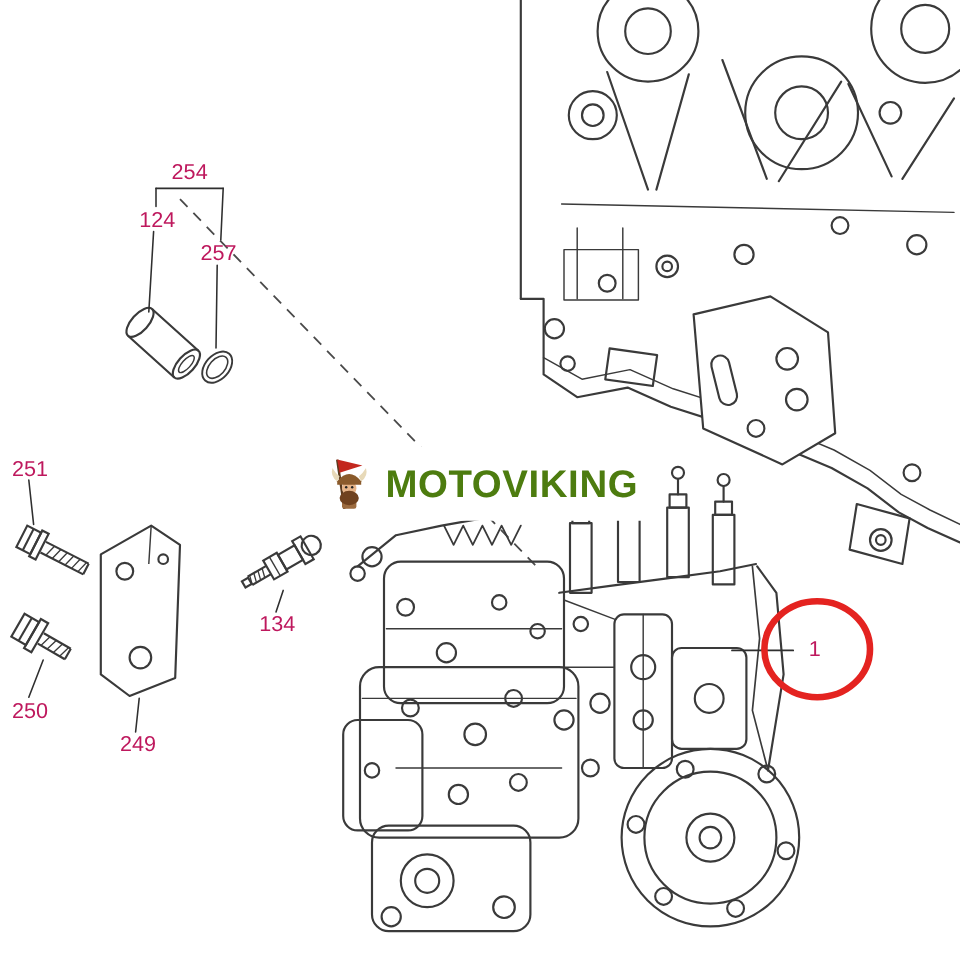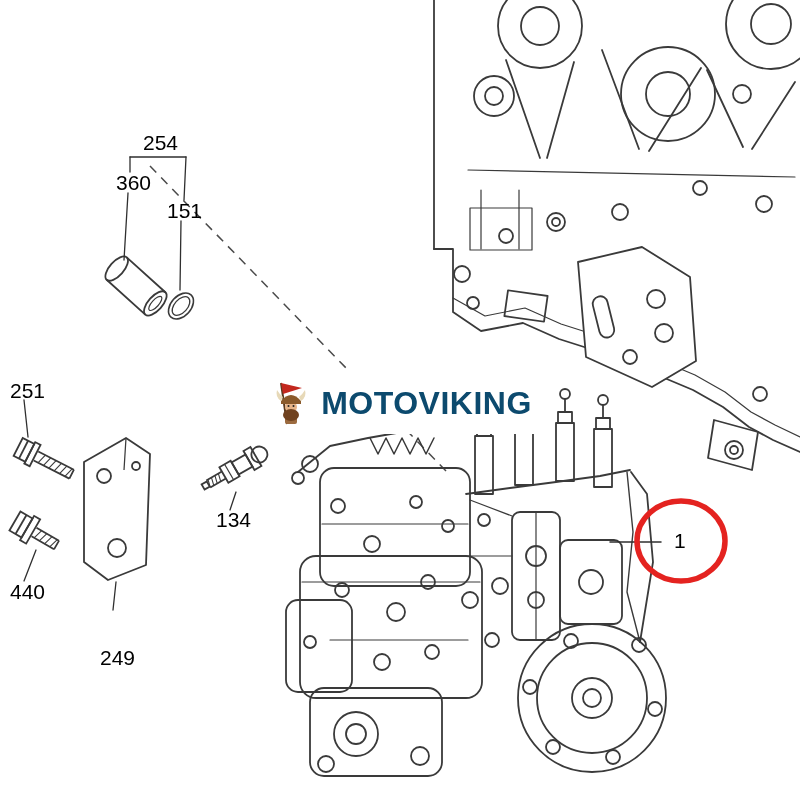--- a/index.html
+++ b/index.html
@@ -3,30 +3,30 @@
 <meta charset="utf-8">
 <style>
   html,body{margin:0;padding:0;}
   body{
     width:800px;height:800px;position:relative;overflow:hidden;
     background:#ffffff;
     font-family:"Liberation Sans", sans-serif;
   }
   .stage{position:absolute;left:0;top:0;width:800px;height:800px;}
   .plabel{
-    position:absolute;font-size:21px;color:#000000;line-height:16px;
+    position:absolute;font-size:18px;color:#be185d;line-height:16px;
     user-select:none;white-space:nowrap;
   }
   .logo{
     position:absolute;left:256px;top:372px;width:292px;height:62px;
     background:#ffffff;border-radius:6px;
     display:flex;align-items:center;justify-content:center;gap:9px;
   }
   .logo-text{
-    font-weight:bold;font-size:32px;letter-spacing:0.5px;color:#0c4a6e;
+    font-weight:bold;font-size:32px;letter-spacing:0.5px;color:#4d7c0f;
   }
 </style>
 </head>
 <body>
 
 <svg class="stage" width="800" height="800" viewBox="0 0 800 800" xmlns="http://www.w3.org/2000/svg">
 
   <path d="M150 166 L447 472" stroke="#4a4a4a" stroke-width="1.5" stroke-dasharray="9 7" fill="none"></path>
 
   <g stroke="#3a3a3a" fill="none" stroke-width="1.8" stroke-linejoin="round" stroke-linecap="round">
@@ -217,19 +217,19 @@
     <circle cx="21.5" cy="26" r="1" fill="#222222"></circle>
     <ellipse cx="19" cy="35" rx="8" ry="6" fill="#70421f"></ellipse>
     <path d="M9 21 Q 19 9 29 21 L29 24 L9 24 Z" fill="#8a5a2b"></path>
     <path d="M9 21 Q 3 17 5 10 Q 8 15 11 17 Z" fill="#e7d9b8"></path>
     <path d="M29 21 Q 35 17 33 10 Q 30 15 27 17 Z" fill="#e7d9b8"></path>
   </svg>
   <span class="logo-text">MOTOVIKING</span>
 </div>
 
 <span class="plabel" style="left:143px;top:135px;">254</span>
-<span class="plabel" style="left:116px;top:175px;">360</span>
-<span class="plabel" style="left:167px;top:203px;">151</span>
+<span class="plabel" style="left:116px;top:175px;">124</span>
+<span class="plabel" style="left:167px;top:203px;">257</span>
 <span class="plabel" style="left:10px;top:383px;text-align:right;">251</span>
 <span class="plabel" style="left:216px;top:512px;">134</span>
-<span class="plabel" style="left:10px;top:584px;">440</span>
-<span class="plabel" style="left:100px;top:612px;margin-top:38px;">249</span>
+<span class="plabel" style="left:10px;top:584px;">250</span>
+<span class="plabel" style="left:100px;top:612px;">249</span>
 <span class="plabel" style="left:674px;top:533px;">1</span>
 
 </body></html>

